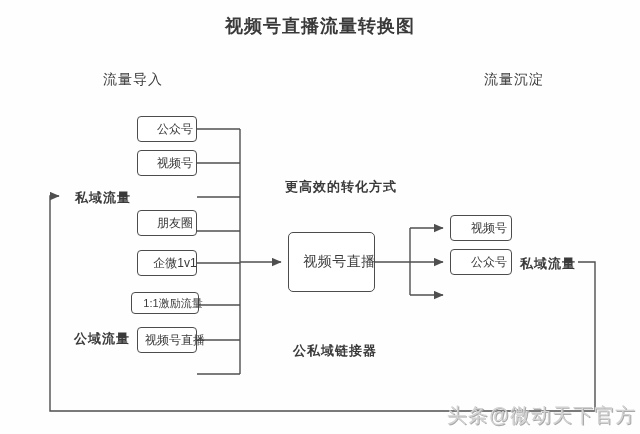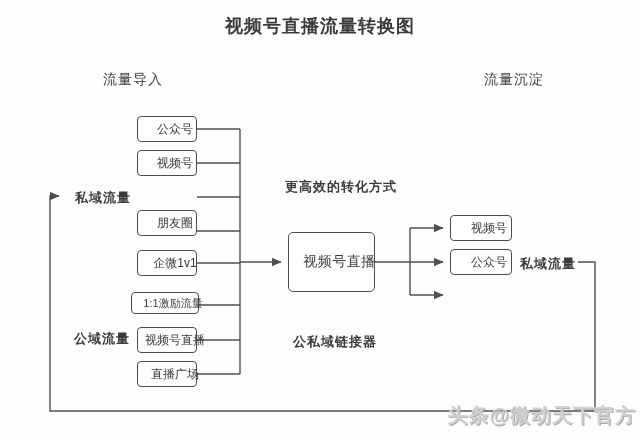--- a/index.html
+++ b/index.html
@@ -27,21 +27,21 @@
   .lbox{left:137px;width:60px;height:26px;}
   .wbox{left:131px;width:68px;height:22px;}
   .rbox{left:450px;width:62px;height:26px;}
   .center-box{
     left:288px;top:232px;width:87px;height:60px;
     font-size:14px;font-weight:400;border-radius:5px;letter-spacing:0.5px;
   }
   svg.wires{position:absolute;top:0;left:0;pointer-events:none;}
   .watermark{
     position:absolute;right:4px;bottom:5px;
-    font-size:20px;font-weight:700;letter-spacing:1px;
+    font-size:20px;font-weight:400;letter-spacing:1px;
     color:#d2d2d2;text-shadow:1px 1px 0 #a9a9a9;
   }
 </style>
 </head>
 <body>
 
 <div class="canvas">
 
   <svg class="wires" width="640" height="434" viewBox="0 0 640 434">
     <defs>
@@ -73,31 +73,30 @@
     </g>
   </svg>
 
   <div class="title">视频号直播流量转换图</div>
   <div class="section-label" style="left:103px;top:71px">流量导入</div>
   <div class="section-label" style="left:484px;top:71px">流量沉淀</div>
 
   <div class="side-label" style="left:75px;top:189px">私域流量</div>
   <div class="side-label" style="left:74px;top:330px">公域流量</div>
   <div class="side-label" style="left:285px;top:178px">更高效的转化方式</div>
-  <div class="side-label" style="left:293px;top:333px">公私域链接器</div>
+  <div class="side-label" style="left:293px;top:342px">公私域链接器</div>
   <div class="side-label" style="left:520px;top:255px">私域流量</div>
 
   <div class="box lbox" style="top:116px">公众号</div>
   <div class="box lbox" style="top:150px">视频号</div>
   <div class="box lbox" style="top:210px">朋友圈</div>
   <div class="box lbox" style="top:250px">企微1v1</div>
 
   <div class="box wbox" style="top:292px;font-size:11px">1:1激励流量</div>
   <div class="box lbox" style="top:327px">视频号直播</div>
-  <div class="box lbox" style="top:361px">直播广场</div>
 
   <div class="box center-box">视频号直播</div>
 
   <div class="box rbox" style="top:215px">视频号</div>
   <div class="box rbox" style="top:249px">公众号</div>
 
   <div class="watermark">头条@微动天下官方</div>
 
 </div>
 

